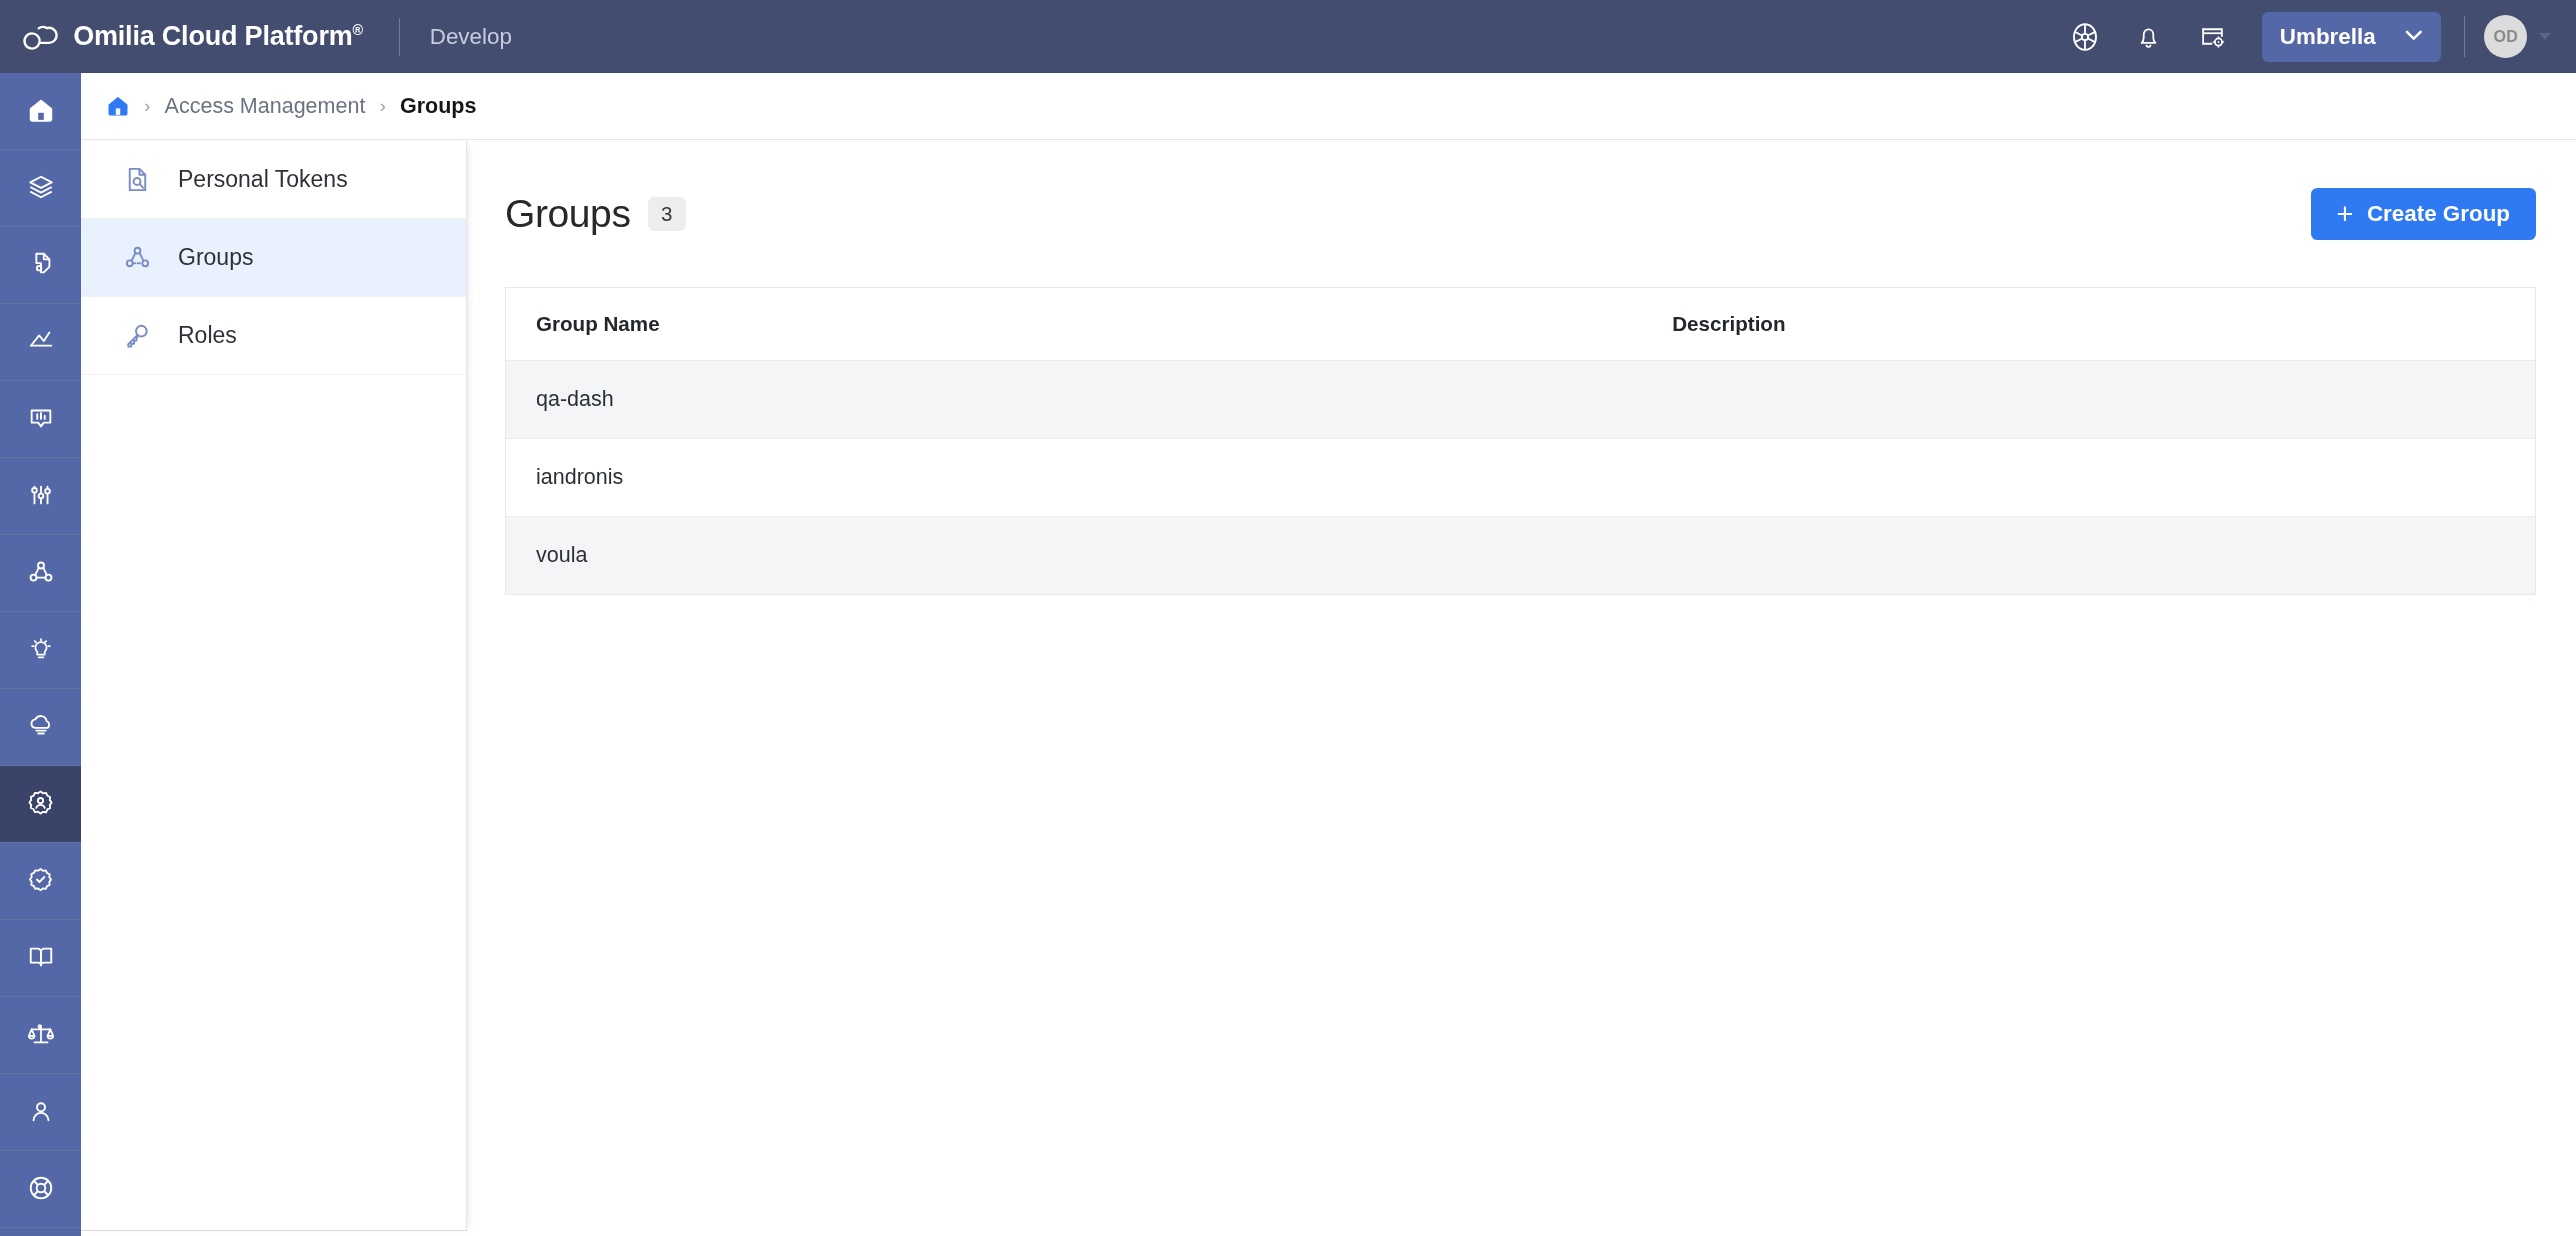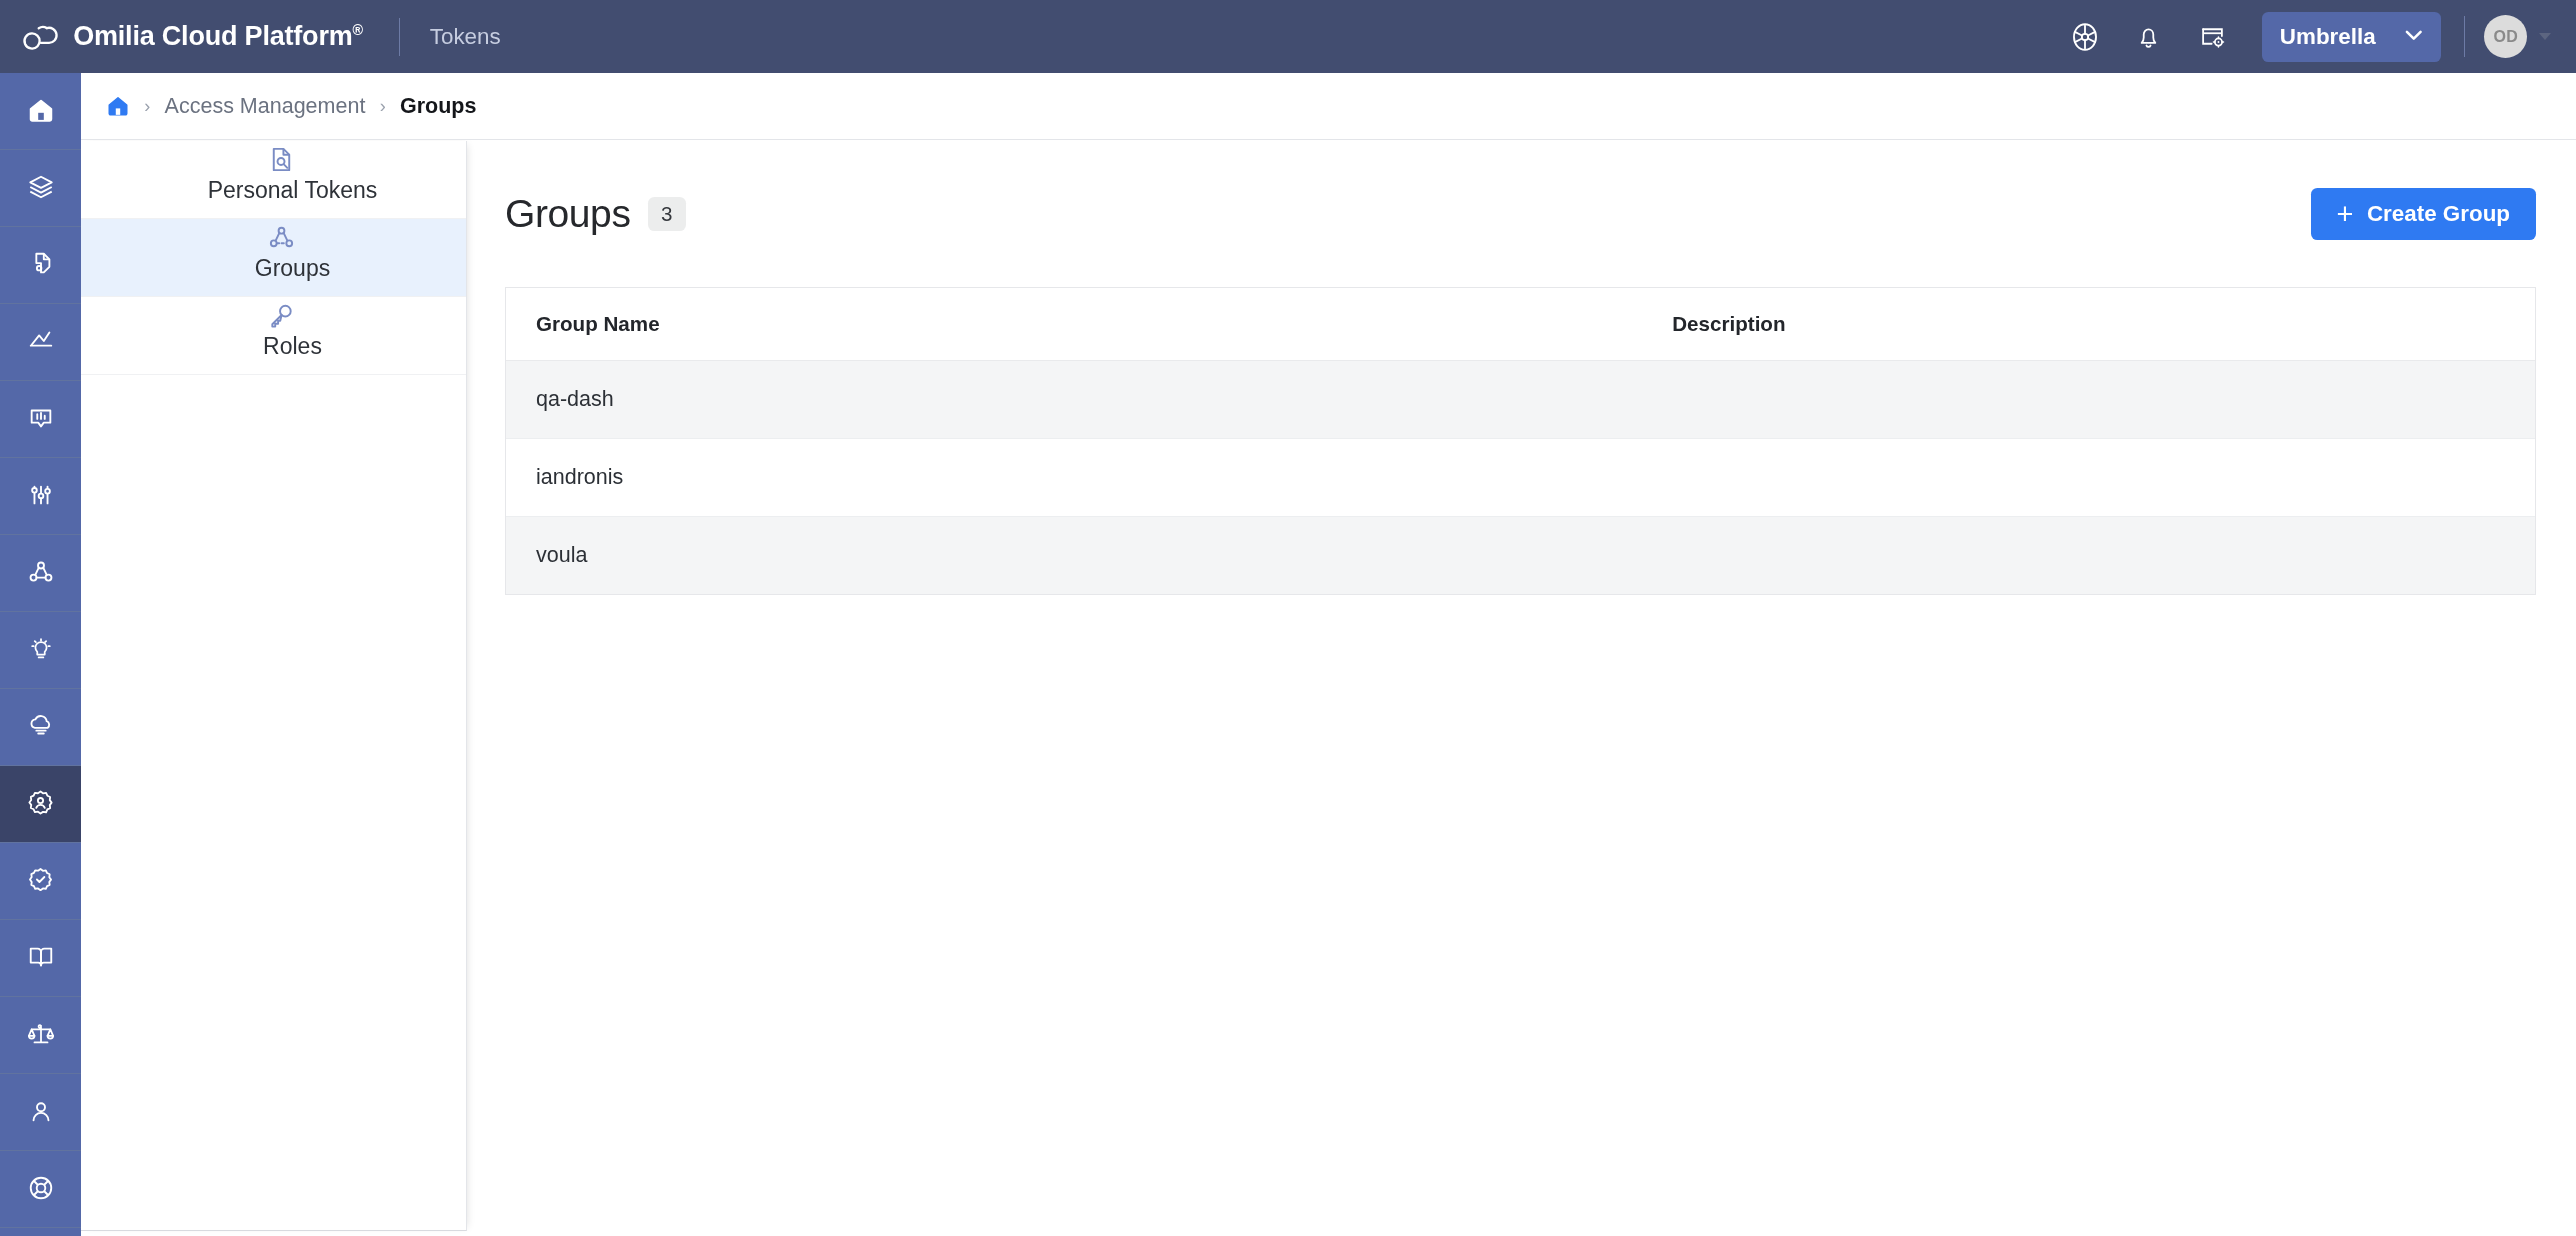--- a/index.html
+++ b/index.html
@@ -99,21 +99,20 @@
     background: #ffffff;
     border-right: 0.9px solid #e3e5e9;
     border-bottom: 0.9px solid #d8dadf;
     box-shadow: 3.6px 0 8px -3.6px rgba(0,0,0,0.13);
     z-index: 15;
   }
   .subnav-item {
     height: 78px; display: flex; align-items: center;
     padding-left: 38px; cursor: pointer;
     border-bottom: 0.9px solid #f0f1f3;
-    flex-direction: column;
   }
   .subnav-item.active { background: #e8f1fd; }
   .subnav-icon {
     width: 36px; height: 36px; margin-right: 23px;
     display: flex; align-items: center; justify-content: center;
     flex: 0 0 auto;
   }
   .subnav-label { font-size: 23px; color: #2e3238; white-space: nowrap; }
 
   
@@ -178,21 +177,21 @@
       <span class="brand-logo">
         <svg viewBox="0 0 46 40" width="41" height="36" fill="none" stroke="#ffffff" stroke-width="2.6">
           <path d="M30 10 a8.5 8.5 0 1 1 2 16.6 h-8.5" stroke-linecap="round"></path>
           <path d="M13.5 16 a8.5 8.5 0 1 0 6.2 14.3 a8.5 8.5 0 0 0 2.3 -5.8 a8.5 8.5 0 0 0 -8.5 -8.5 z"></path>
           <path d="M21 10.2 a8.6 8.6 0 0 1 9 -0.2" stroke-linecap="round"></path>
         </svg>
       </span>
       <span class="brand-name"><span>Omilia Cloud Platform</span><sup>®</sup></span>
     </div>
     <div class="brand-div"></div>
-    <div class="env-label">Tokens</div>
+    <div class="env-label">Develop</div>
 
     <div class="topbar-right">
       <span class="hicon">
         <svg viewBox="0 0 34 34" width="30" height="30" fill="none" stroke="#ffffff" stroke-width="2.1">
           <ellipse cx="17" cy="17" rx="12.5" ry="14.5"></ellipse>
           <circle cx="17" cy="17" r="3.6"></circle>
           <path d="M17 4.2V13.4M17 20.6v9.2M5.6 11.2l8 4.1M20.4 18.7l8 4.1M28.4 11.2l-8 4.1M13.6 18.7l-8 4.1" stroke-linecap="round"></path>
         </svg>
       </span>
       <span class="hicon">

